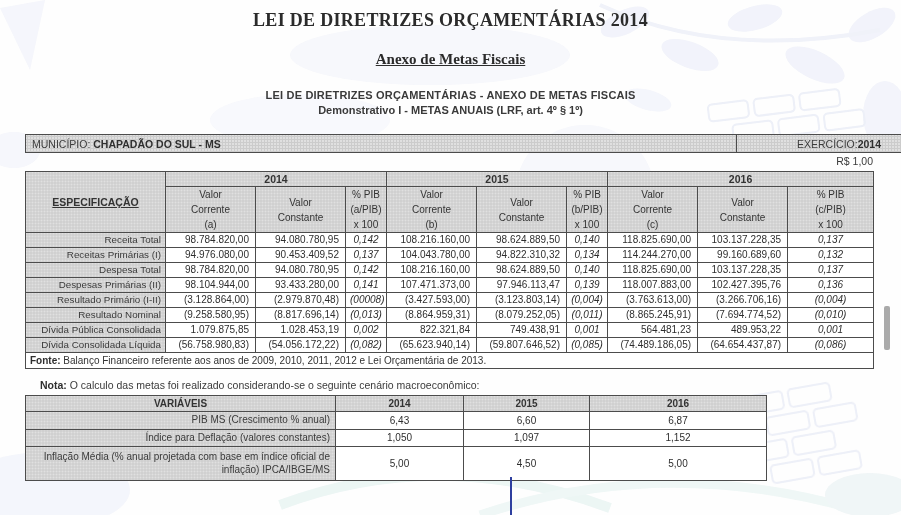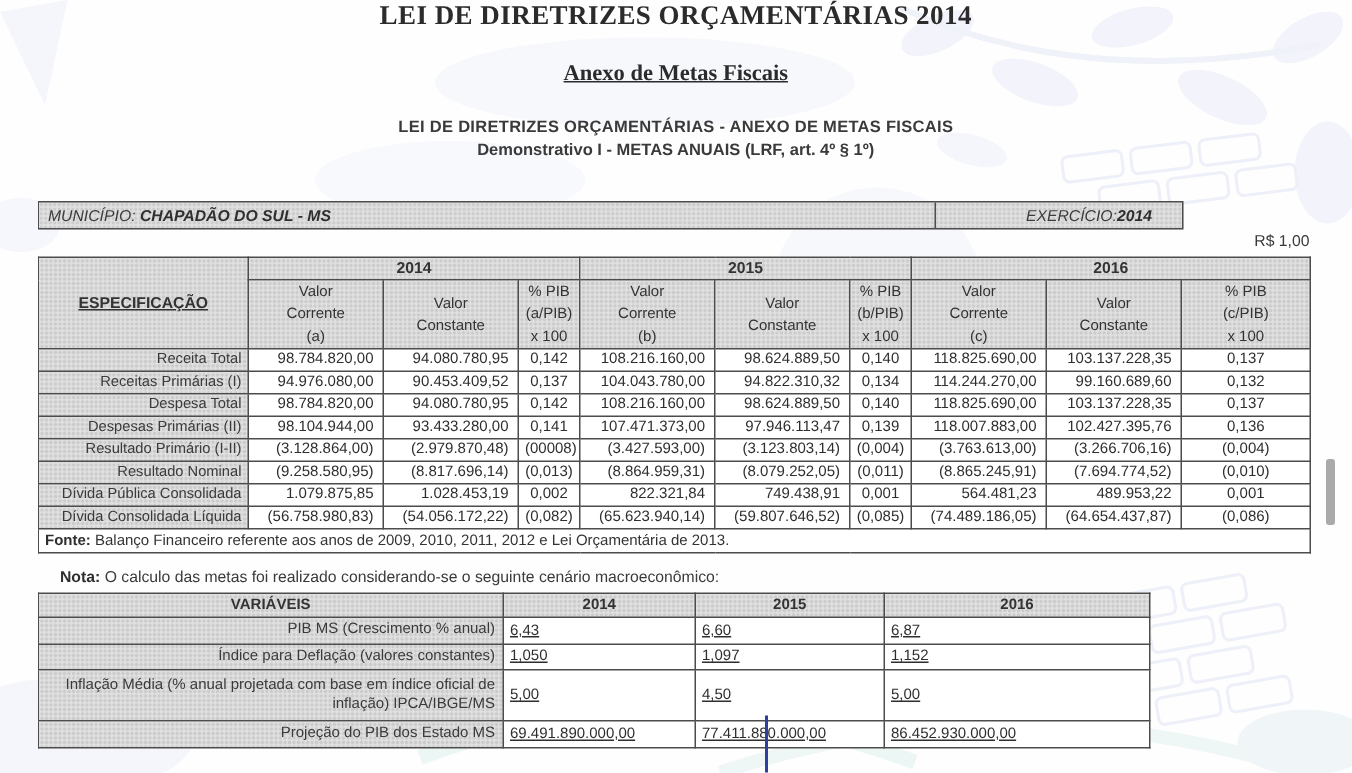--- a/index.html
+++ b/index.html
@@ -6,43 +6,42 @@
   #page{
     position:relative;width:901px;height:515px;overflow:hidden;
     background:#fefefe;color:#333;
     font-family:"Liberation Sans",sans-serif;
     -webkit-font-smoothing:antialiased;
   }
   #watermark{position:absolute;top:0;left:0;z-index:0;}
   .layer{position:relative;z-index:1;}
 
   
-  .titles{text-align:center;}
+  .titles{text-align:center;padding-top:10px;}
   .doc-title{
     font-family:"Liberation Serif",serif;font-weight:bold;
     font-size:18px;color:#2b2b2b;letter-spacing:.3px;
   }
   .doc-subtitle{
     font-family:"Liberation Serif",serif;font-weight:bold;
     font-size:15px;color:#2b2b2b;margin-top:20px;
     text-decoration:underline;display:inline-block;
   }
   .doc-h1{font-size:11px;font-weight:bold;color:#3a3a3a;margin-top:21px;letter-spacing:.2px;}
   .doc-h2{font-size:11px;font-weight:bold;color:#3a3a3a;margin-top:3px;}
 
   
   .muni-bar{
-    position:absolute;left:25px;top:134px;width:764px;height:19px;
+    position:absolute;left:25px;top:134px;width:877px;height:19px;
     border:1px solid #4c4c4c;box-sizing:border-box;
     display:flex;justify-content:space-between;align-items:center;
     font-size:10.5px;color:#3c3c3c;
     background:#e0e0e0;
     background-image:radial-gradient(#cccccc 1px, transparent 1.3px);
     background-size:3px 3px;
-    font-style:italic;
   }
   .muni-left{padding-left:6px;}
   .muni-right{
     height:100%;display:flex;align-items:center;
     border-left:1px solid #4c4c4c;padding:0 20px 0 60px;
   }
   .b{font-weight:bold;color:#2f2f2f;}
 
   .currency-note{
     position:absolute;left:25px;top:155px;width:848px;
@@ -60,33 +59,33 @@
     background:#e0e0e0;
     background-image:radial-gradient(#cbcbcb 1px, transparent 1.3px);
     background-size:3px 3px;
   }
   #metas-table{position:absolute;left:25px;top:171px;width:848px;}
   #metas-table .year-row th{height:15px;font-weight:bold;font-size:10.5px;}
   #metas-table .sub-row th{height:45px;line-height:15px;text-align:center;}
   #metas-table tbody td{height:14px;line-height:14px;}
   #metas-table tbody .row-label{text-align:right;font-size:9.8px;color:#3a3a3a;}
   #metas-table .num{text-align:right;padding-right:6px;color:#2e2e2e;}
-  #metas-table .pib{text-align:center;color:#2e2e2e;}
+  #metas-table .pib{text-align:center;color:#2e2e2e;font-style:italic;}
   #metas-table tfoot td{height:15px;line-height:15px;font-size:10px;text-align:left;}
 
   .nota-line{
     position:absolute;left:40px;top:379px;width:848px;
     font-size:10.5px;color:#3a3a3a;
   }
 
   #vars-table{position:absolute;left:25px;top:395px;width:741px;}
   #vars-table th{height:16px;font-weight:bold;text-align:center;font-size:10px;}
   #vars-table td{height:16px;line-height:15px;}
   #vars-table .var-label{text-align:right;font-size:10px;color:#3a3a3a;white-space:normal;line-height:12.5px;padding:2px 5px;}
-  #vars-table .var-val{text-align:left;color:#2e2e2e;text-decoration:underline;}
+  #vars-table .var-val{text-align:center;color:#2e2e2e;}
 
   
   .artifact-blue-line{
     position:absolute;left:510px;top:477px;width:2px;height:38px;
     background:#2e3f9f;z-index:2;
   }
   .artifact-gray-strip{
     position:absolute;left:884px;top:306px;width:6px;height:44px;
     background:#9b9b9b;opacity:.85;border-radius:2px;z-index:2;
   }
@@ -361,25 +360,19 @@
         <td class="var-val">1,050</td>
         <td class="var-val">1,097</td>
         <td class="var-val">1,152</td>
       </tr>
       <tr style="height:34px;">
         <td class="var-label shade">Inflação Média (% anual projetada com base em índice oficial de inflação) IPCA/IBGE/MS</td>
         <td class="var-val">5,00</td>
         <td class="var-val">4,50</td>
         <td class="var-val">5,00</td>
       </tr>
-      <tr>
-        <td class="var-label shade">Projeção do PIB dos Estado MS</td>
-        <td class="var-val">69.491.890.000,00</td>
-        <td class="var-val">77.411.880.000,00</td>
-        <td class="var-val">86.452.930.000,00</td>
-      </tr>
     </tbody>
   </table>
 
   <div class="artifact-blue-line"></div>
   <div class="artifact-gray-strip"></div>
 
 </div>
 
 </body></html>

